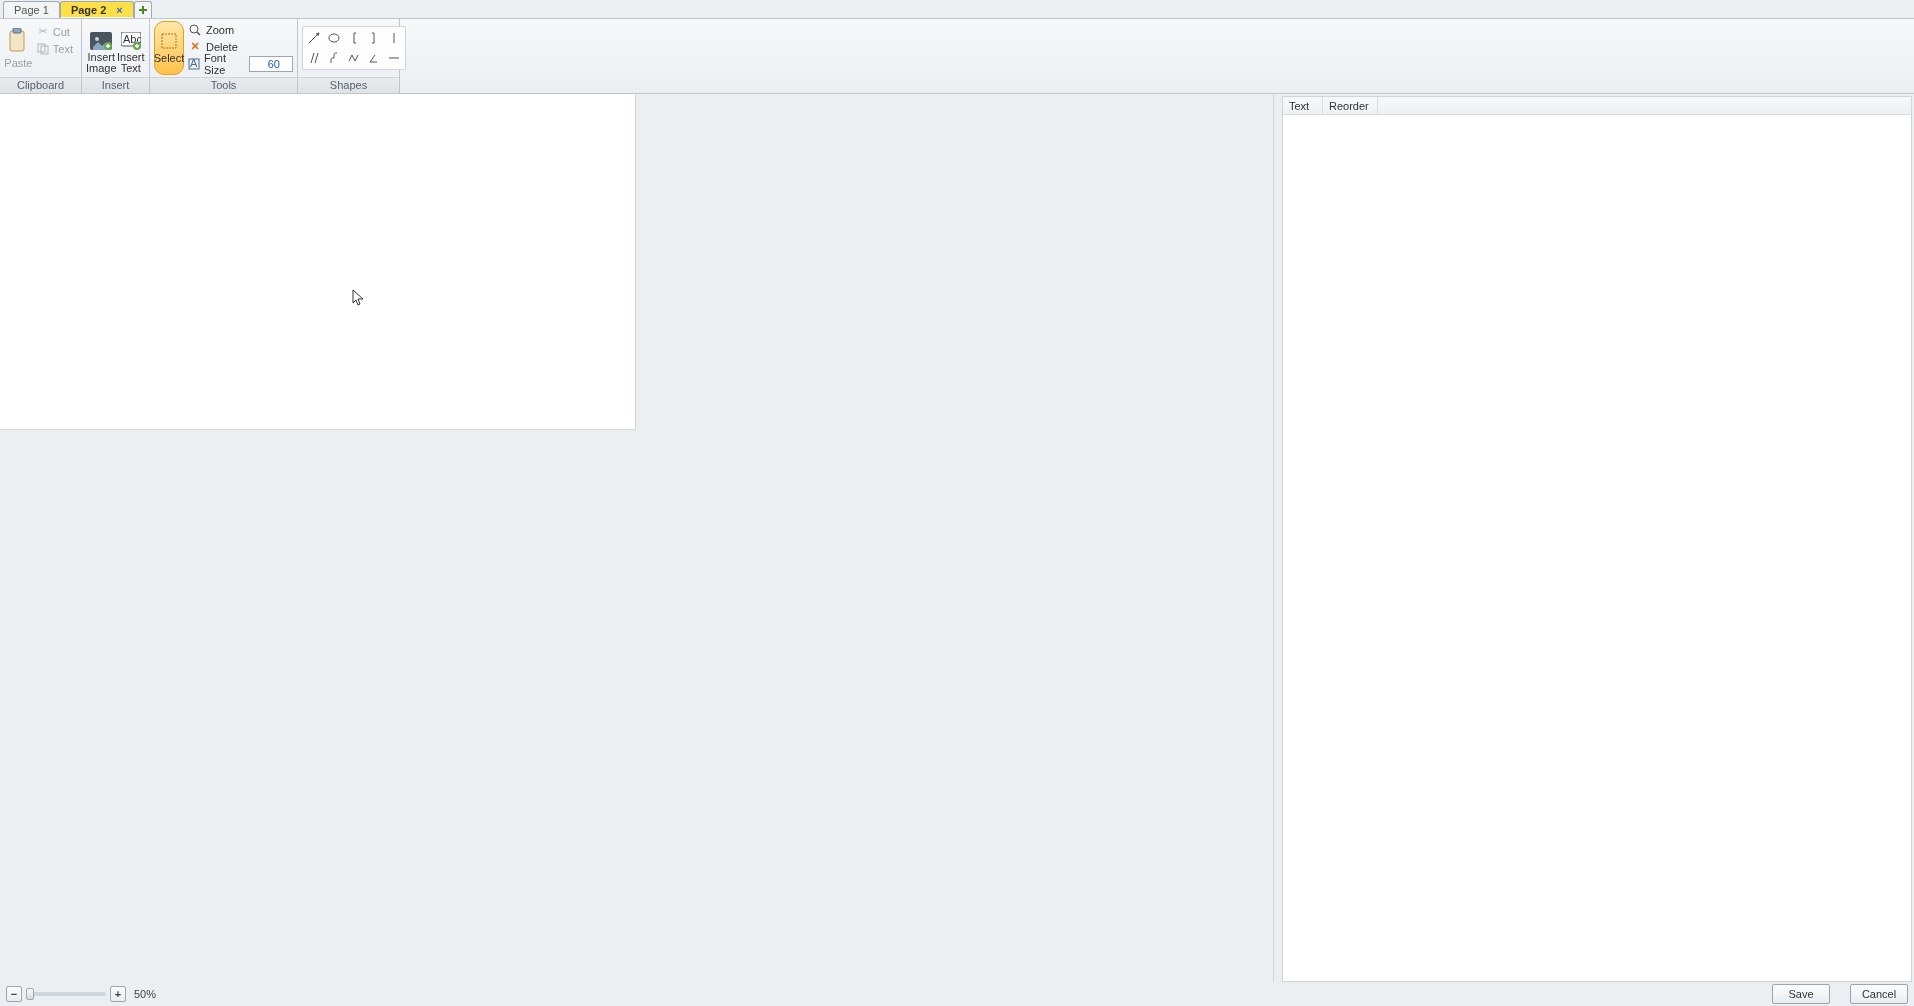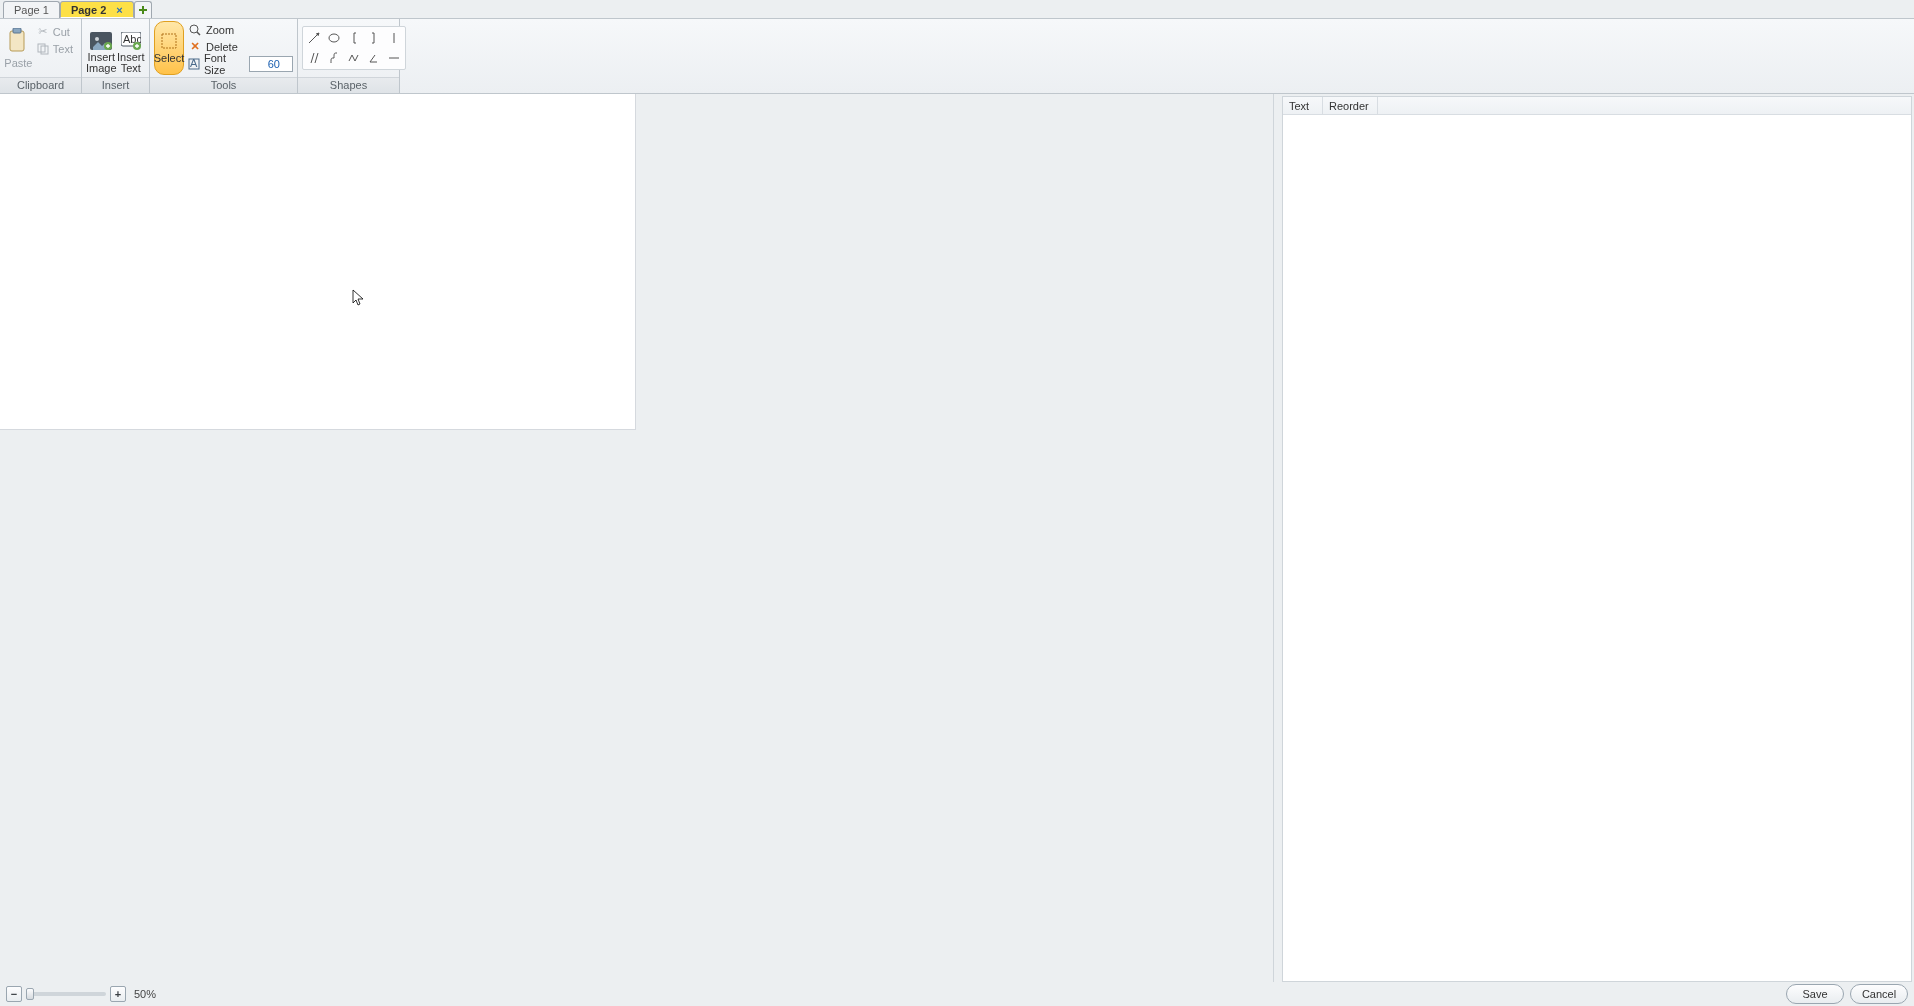--- a/index.html
+++ b/index.html
@@ -55,21 +55,21 @@
 .side-body { flex:1; }
 
 
 .footer { height:24px; display:flex; align-items:center; padding:0 6px; }
 .zoom-box { display:flex; align-items:center; gap:2px; }
 .zoom-btn { width:16px; height:16px; border:1px solid #9aa6b0; background:linear-gradient(#fdfdfe,#e9edf0); display:flex; align-items:center; justify-content:center; cursor:pointer; font-weight:bold; color:#3a3f44; border-radius:2px; }
 .zoom-slider { width:80px; height:4px; background:#cfd5da; border-radius:2px; position:relative; margin:0 2px; }
 .zoom-thumb { position:absolute; left:0; top:-4px; width:8px; height:12px; background:linear-gradient(#fdfdfe,#d5dade); border:1px solid #9aa6b0; border-radius:2px; cursor:pointer; }
 .zoom-label { margin-left:6px; color:#444; }
 .footer-spacer { flex:1; }
-.footer-btn { height:20px; min-width:58px; padding:0 10px; border:1px solid #9aa6b0; background:linear-gradient(#fdfdfe,#e9edf0); border-radius:10px; margin-left:6px; cursor:pointer; display:flex; align-items:center; justify-content:center; }
+.footer-btn { height:20px; min-width:58px; padding:0 10px; border:1px solid #9aa6b0; background:linear-gradient(#fdfdfe,#e9edf0); border-radius:2px; margin-left:20px; cursor:pointer; display:flex; align-items:center; justify-content:center; }
 
 
 .cursor-arrow { position:absolute; }
 
 svg { display:block; }
 </style>
 </head>
 <body>
 
 <div class="tabs">

